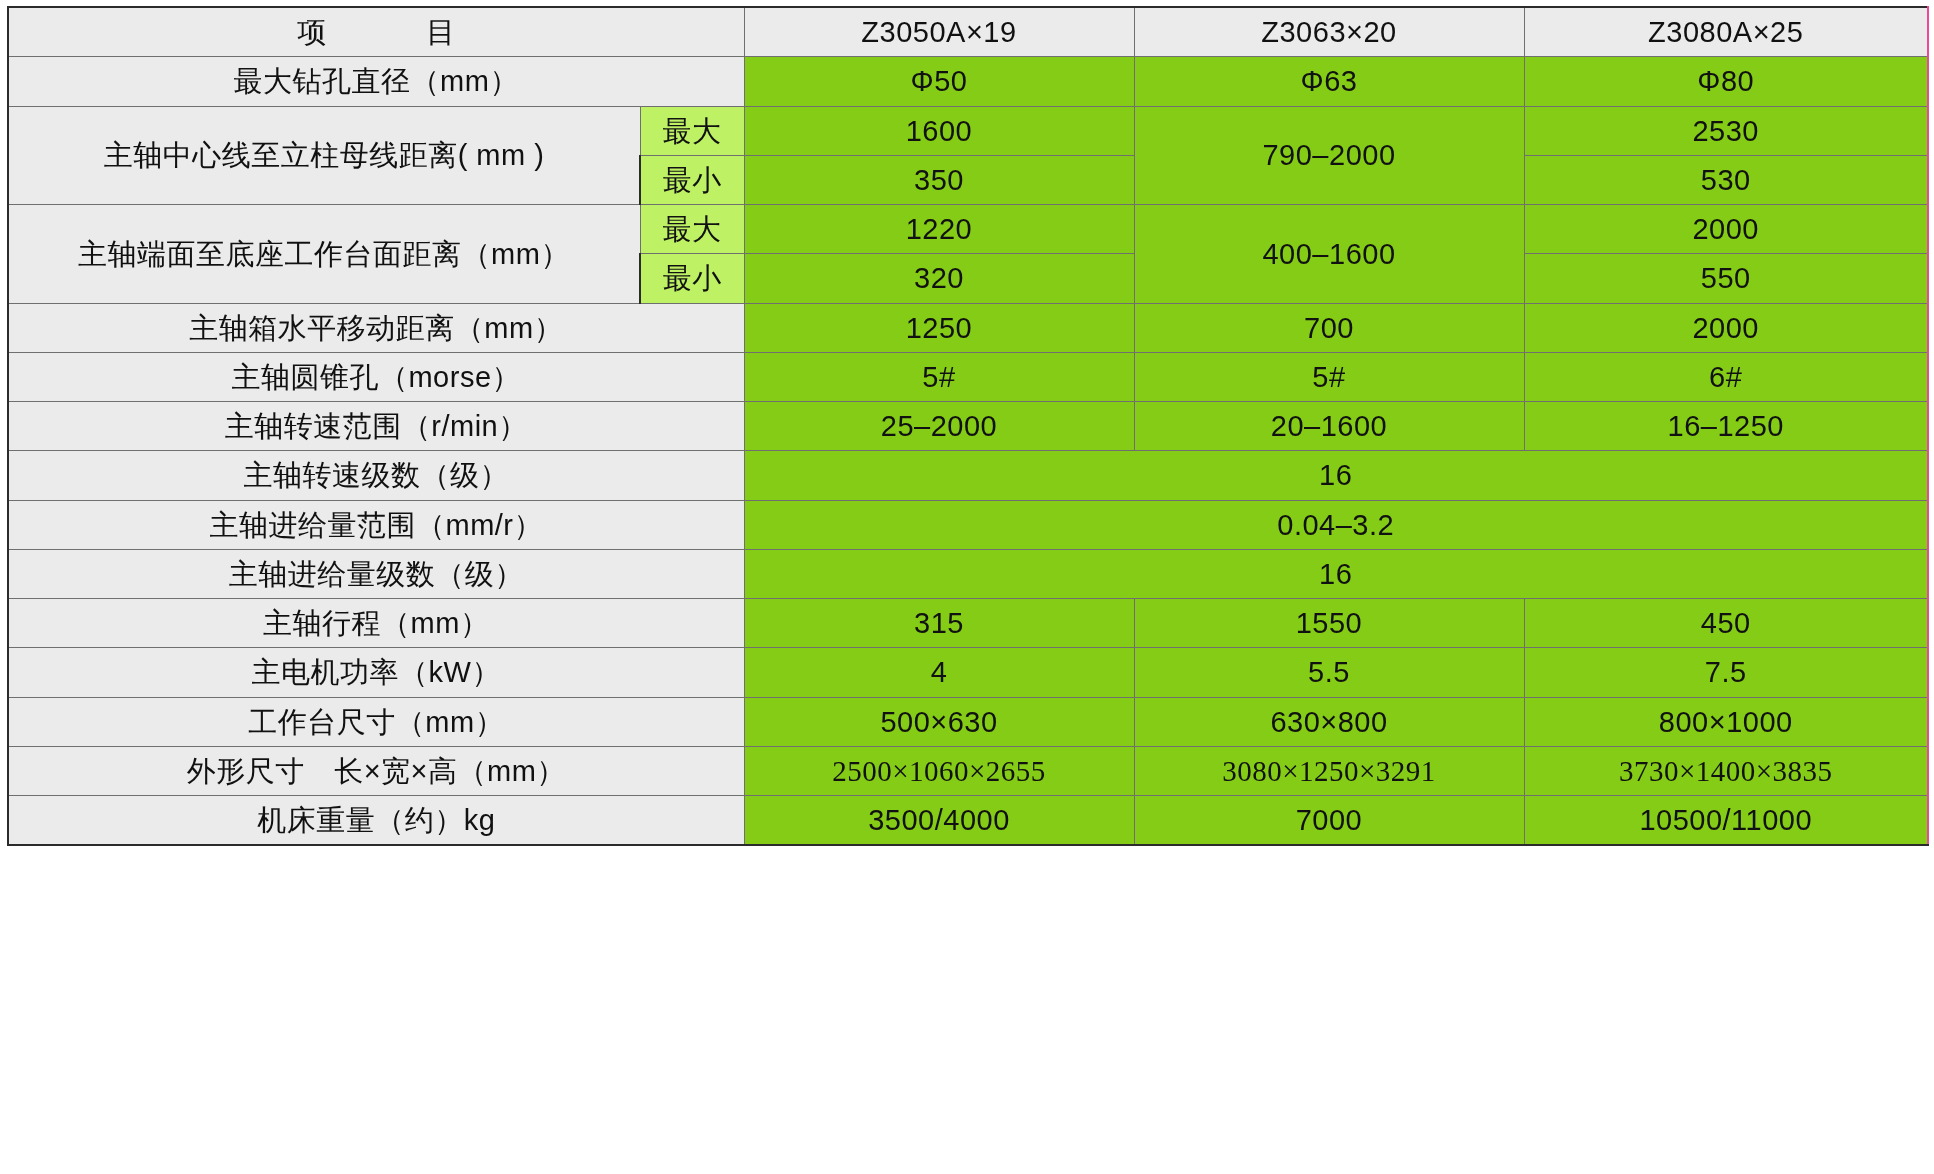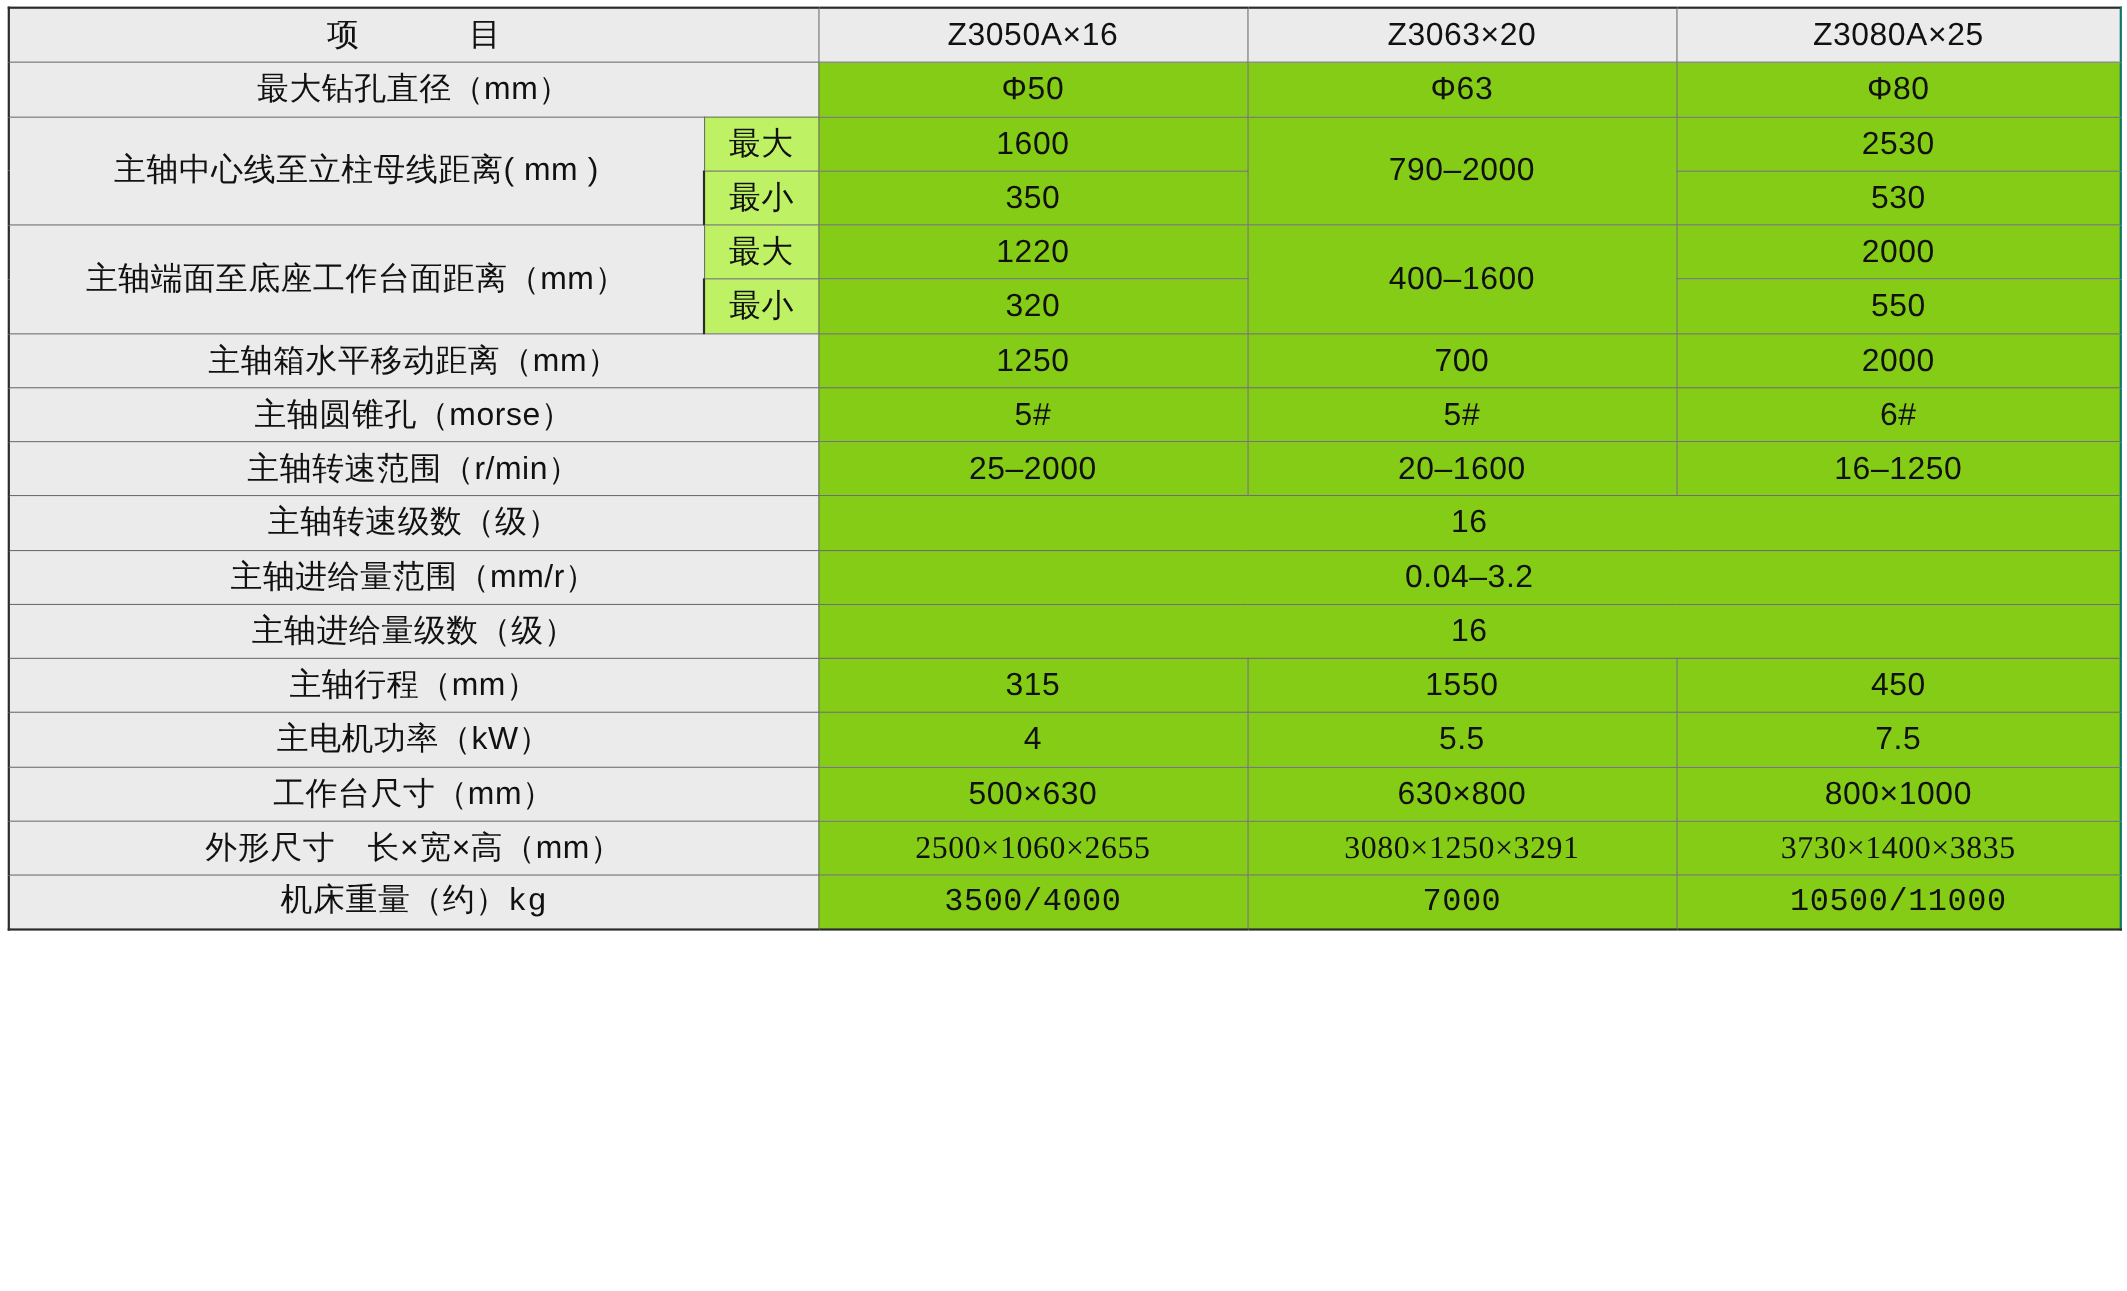--- a/index.html
+++ b/index.html
@@ -33,23 +33,23 @@
     text-align: center;
     vertical-align: middle;
     font-size: 29px;
     line-height: 1.25;
     padding: 6px 8px;
     box-sizing: border-box;
     letter-spacing: 0.5px;
   }
   
   table.spec tr:first-child td { border-top: 2px solid #2b2b2b; }
-  table.spec tr:last-child td { border-bottom: 2px solid #2b2b2b; font-family: Liberation Mono, monospace; }
+  table.spec tr:last-child td { border-bottom: 2px solid #2b2b2b; }
   table.spec td:first-child { border-left: 2px solid #2b2b2b; }
-  table.spec td:last-child { border-right: 2px solid #0f766e; }
+  table.spec td:last-child { border-right: 2px solid #ec4899; }
 
   .lbl {
     background: #ebebeb;
   }
   .sub {
     background: #bef264;
     font-size: 28px;
   }
   .val {
     background: #84cc16;
@@ -81,21 +81,21 @@
         <col class="c2">
         <col class="c3">
         <col class="c4">
     </colgroup>
     <tbody>
 
       <tr>
         <td class="hdr" colspan="2">
           <span class="hdr-title">项　　目</span>
         </td>
-        <td class="hdr">Z3050A×16</td>
+        <td class="hdr">Z3050A×19</td>
         <td class="hdr">Z3063×20</td>
         <td class="hdr">Z3080A×25</td>
       </tr>
 
       <tr>
         <td class="lbl" colspan="2">最大钻孔直径（mm）</td>
         <td class="val">Φ50</td>
         <td class="val">Φ63</td>
         <td class="val">Φ80</td>
       </tr>

